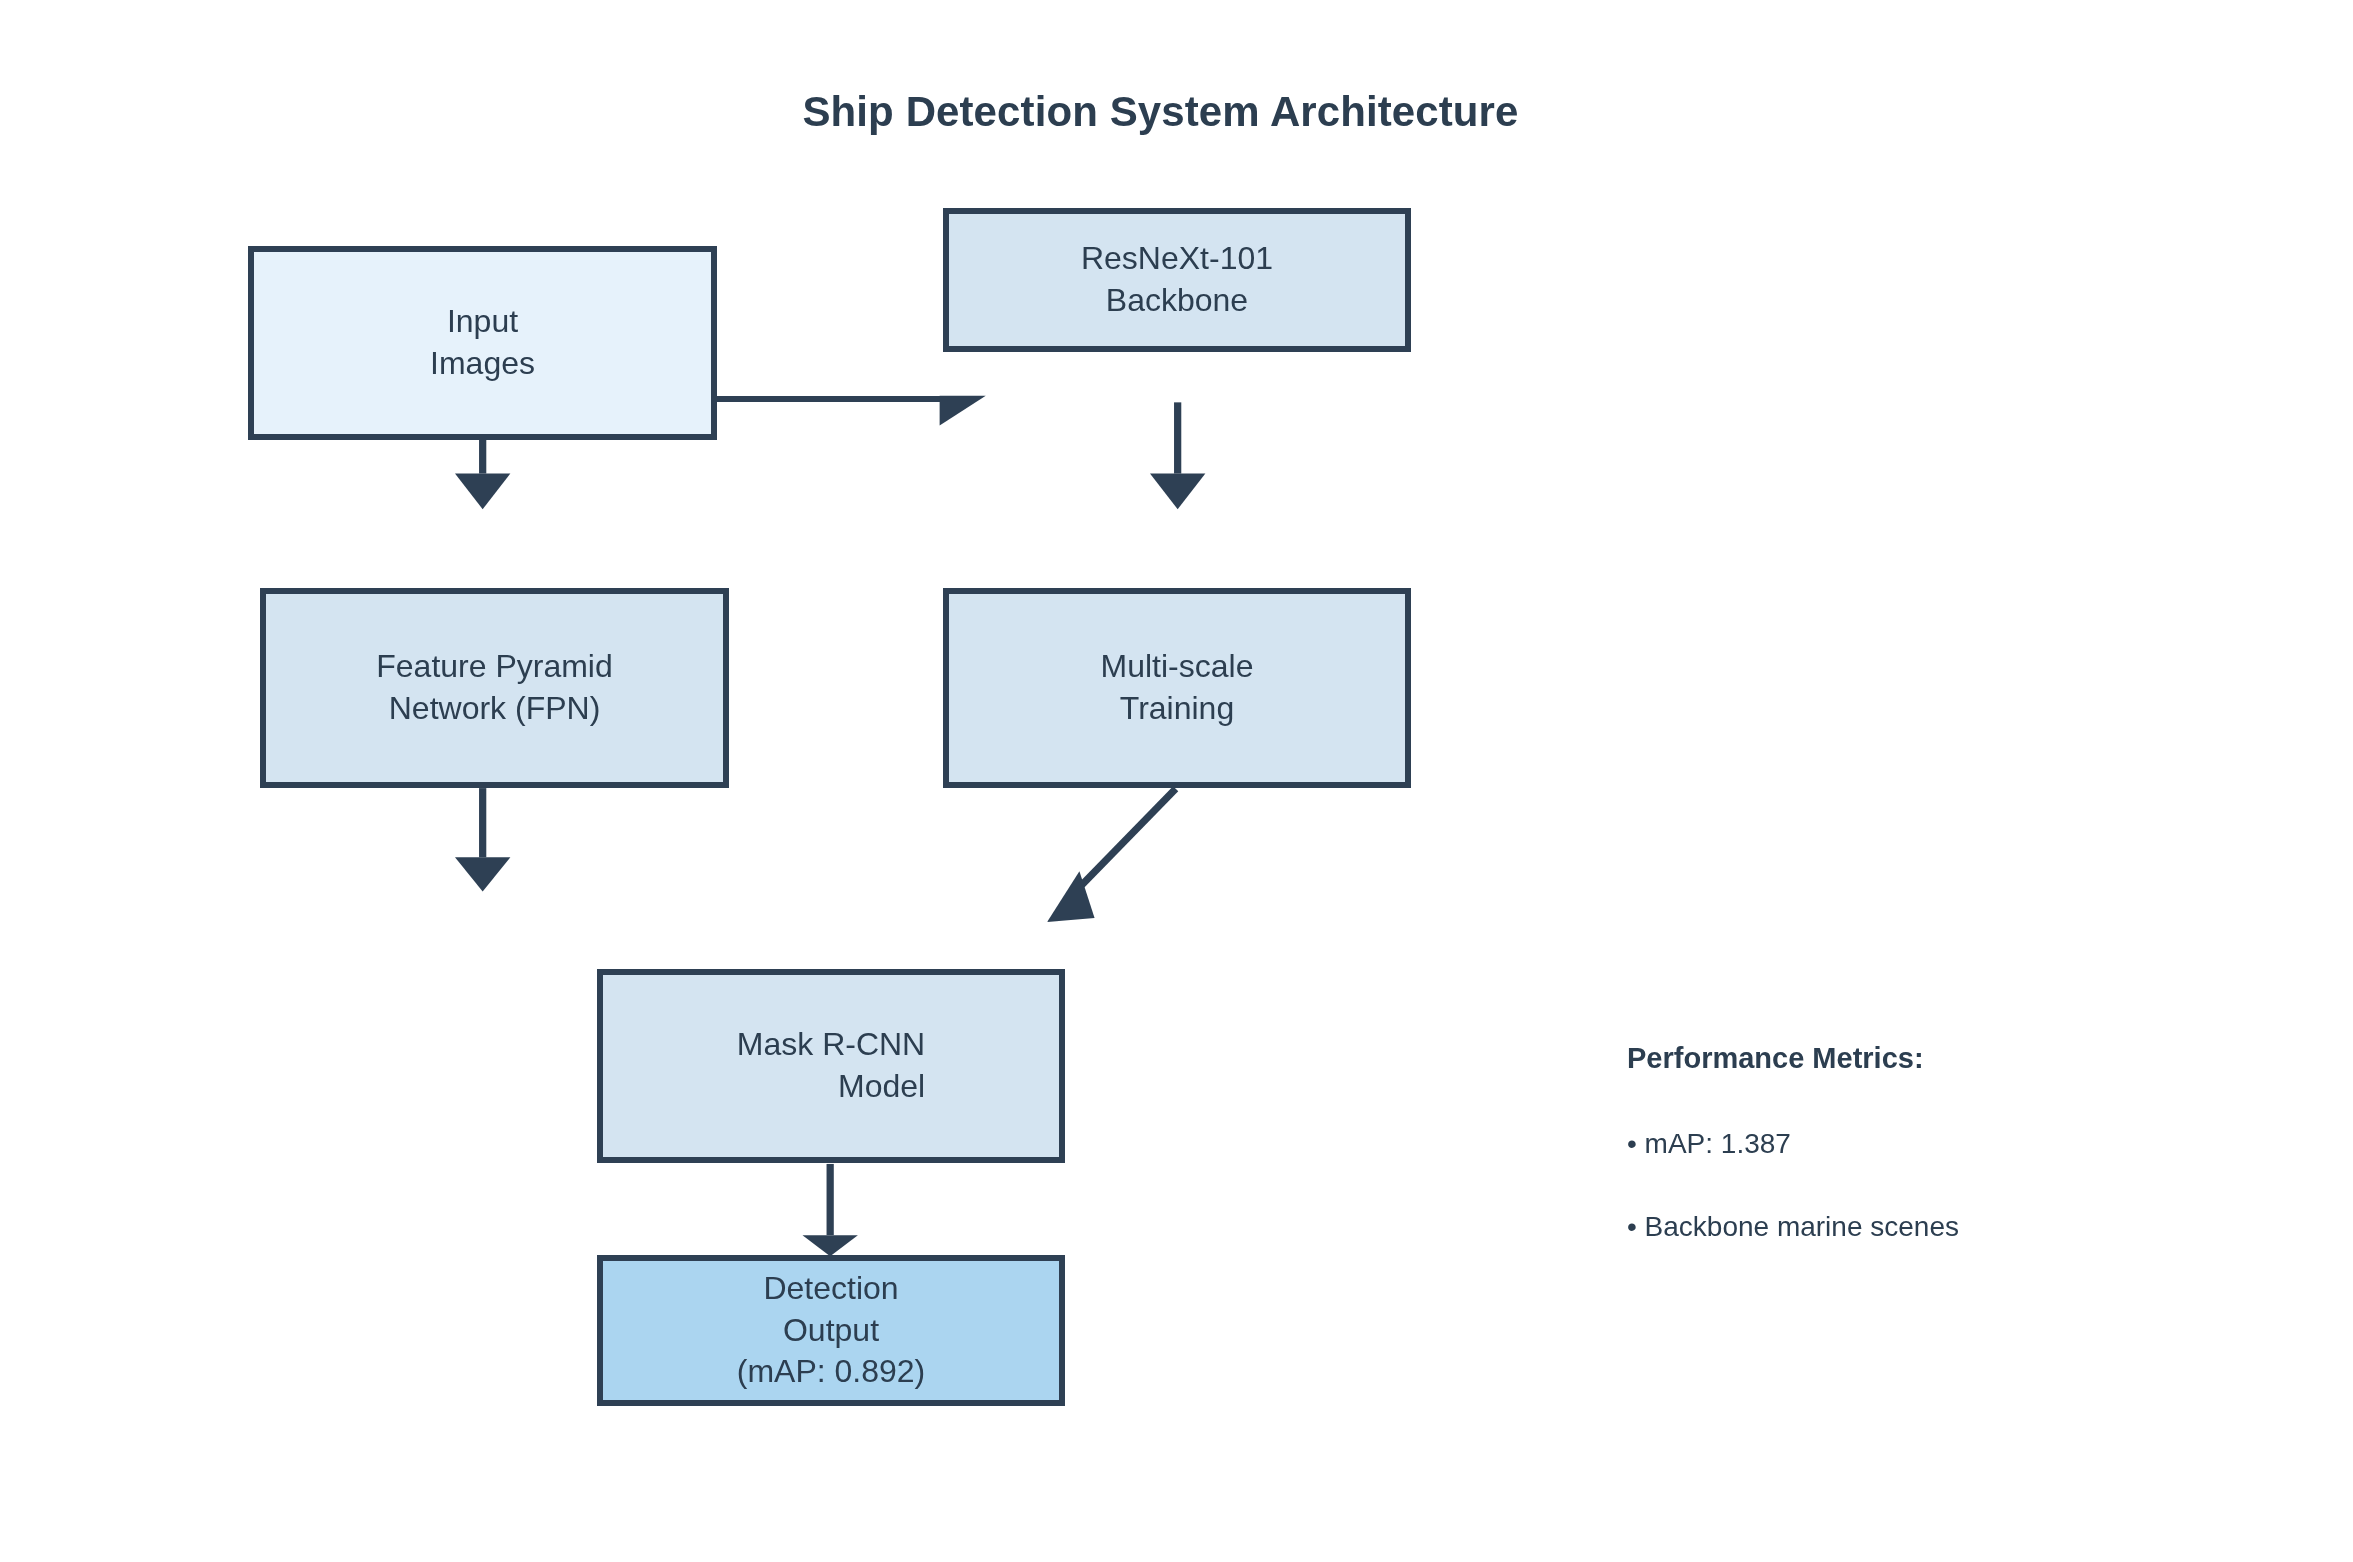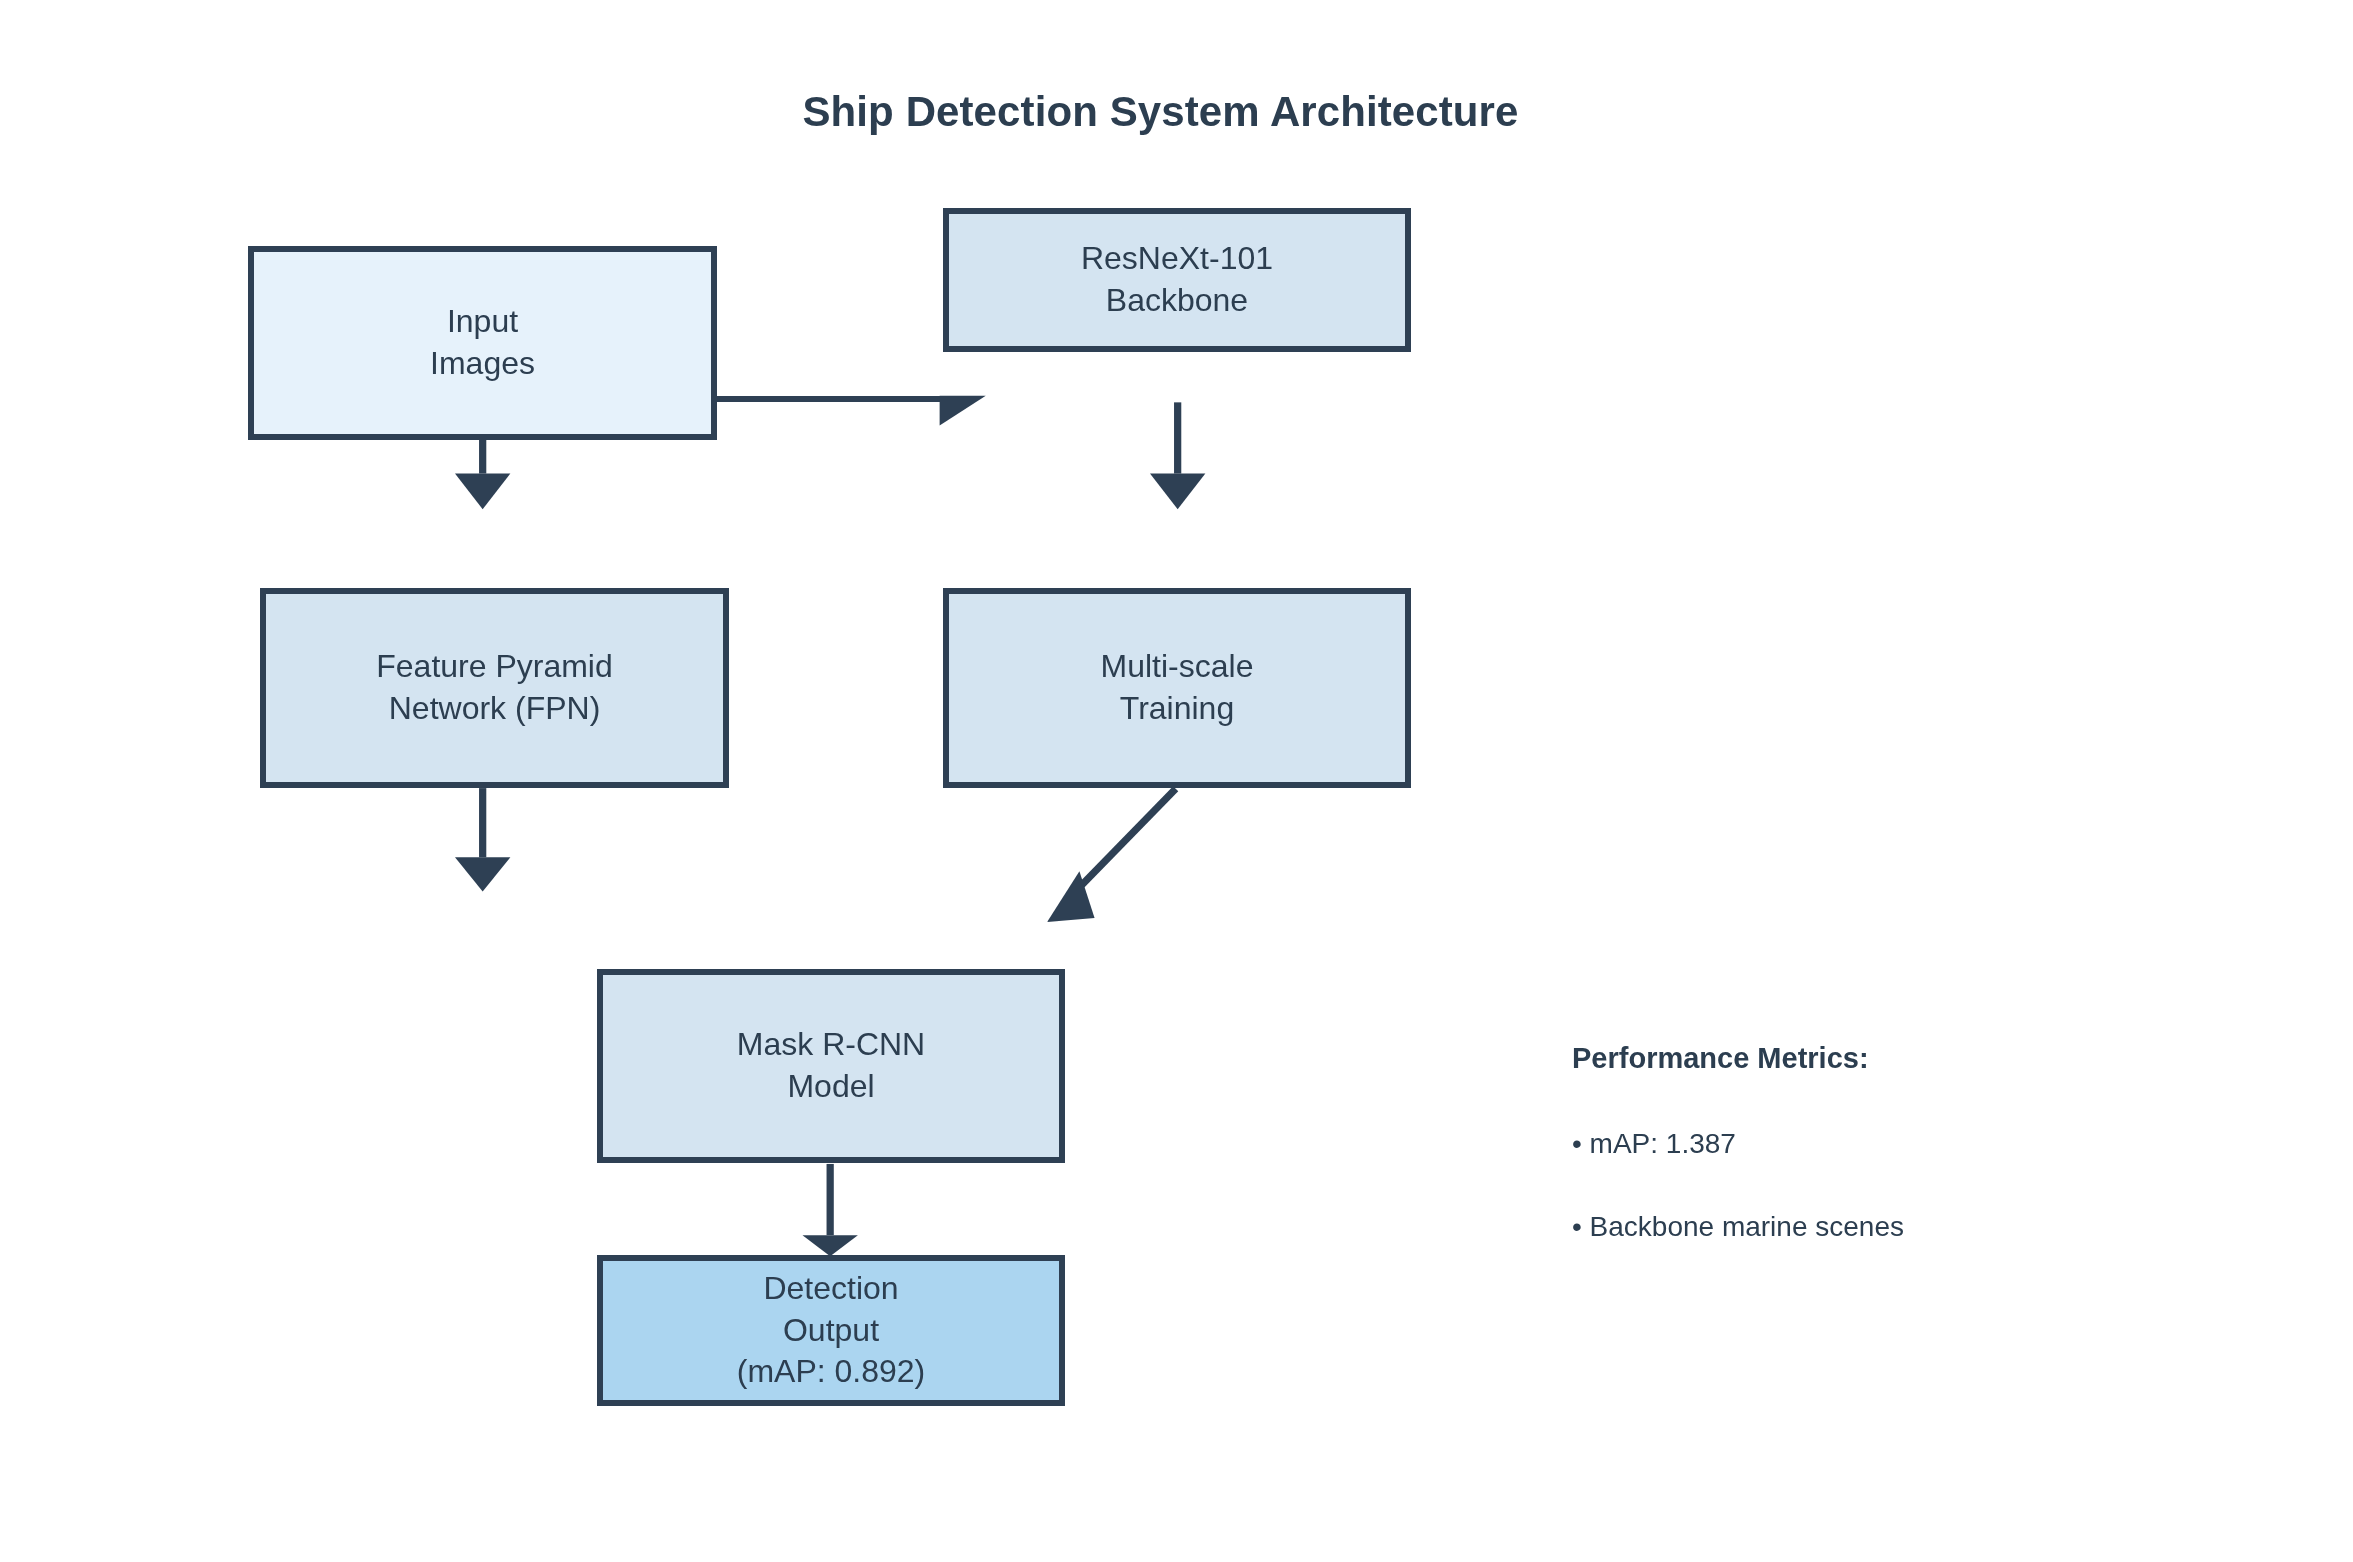--- a/index.html
+++ b/index.html
@@ -8,24 +8,24 @@
   #stage{position:absolute;left:0;top:0;width:2354px;height:1563px;background:#fff;}
   #title{position:absolute;left:0;top:88px;width:2321px;text-align:center;
          font-size:42px;font-weight:bold;color:#2c3e50;letter-spacing:0.1px;}
   .node{position:absolute;box-sizing:border-box;border:6px solid #2e4054;
         display:flex;align-items:center;justify-content:center;text-align:center;
         font-size:32px;line-height:1.30;color:#2c3e50;white-space:pre-line;}
   #n-input{left:248px;top:208px;width:469px;height:194px;background:#e6f2fb;margin-top:38px;}
   #n-backbone{left:943px;top:208px;width:468px;height:144px;background:#d4e4f1;}
   #n-fpn{left:260px;top:588px;width:469px;height:200px;background:#d4e4f1;}
   #n-multiscale{left:943px;top:588px;width:468px;height:200px;background:#d4e4f1;}
-  #n-maskrcnn{left:597px;top:969px;width:468px;height:194px;background:#d4e4f1;}
+  #n-maskrcnn{left:597px;top:969px;width:468px;height:194px;background:#d4e4f1;text-align:right;}
   #n-output{left:597px;top:1255px;width:468px;height:151px;background:#abd5f0;}
   #edges{position:absolute;left:0;top:0;width:2354px;height:1563px;pointer-events:none;}
-  #metrics{position:absolute;left:1572px;top:1042px;width:593px;}
+  #metrics{position:absolute;left:1627px;top:1042px;width:593px;}
   #metrics .m-title{font-size:29px;font-weight:bold;color:#2c3e50;margin:0 0 53px 0;}
   #metrics .m-item{font-size:28px;color:#2c3e50;margin:0 0 51px 0;}
 </style>
 </head>
 <body>
 
 <div id="stage">
 
   <div id="title">Ship Detection System Architecture</div>
 

